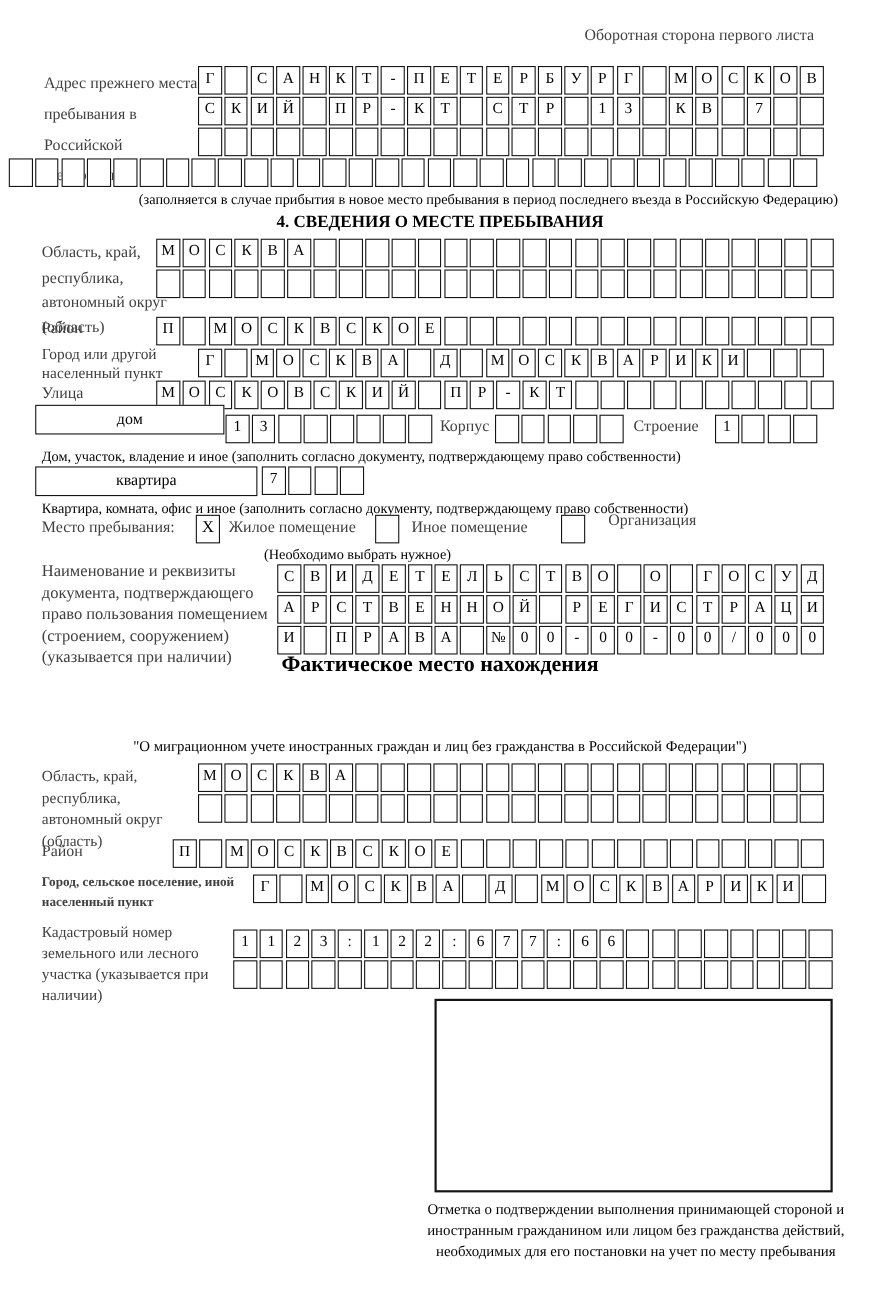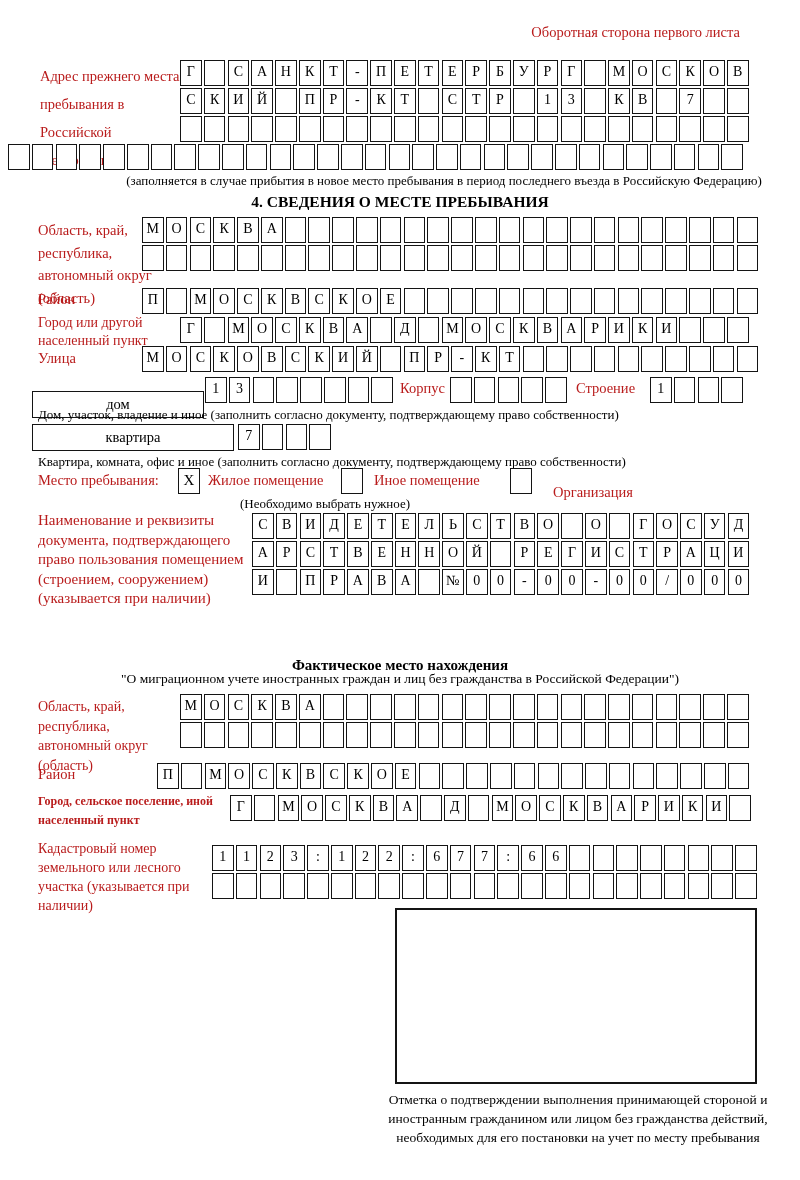--- a/index.html
+++ b/index.html
@@ -1,20 +1,20 @@
 <!DOCTYPE html>
 <html><head>
 <meta charset="utf-8">
 <style>
   * { margin:0; padding:0; box-sizing:border-box; }
   html,body { background:#fff; }
   body { width:800px; height:1180px; font-family:"Liberation Serif", serif; color:#000; }
   .page { position:relative; width:800px; height:1180px; background:#fff; overflow:hidden; }
   .abs { position:absolute; }
-  .lbl { font-size:14.5px; color:#b91c1c; }
+  .lbl { font-size:14.5px; color:#404040; }
   .small { font-size:13px; }
   .center { text-align:center; width:800px; left:0; }
   .bold { font-weight:bold; }
   .cells { display:flex; gap:2.2px; }
   .cell {
     flex:0 0 auto; width:21.6px; height:26px;
     border:1.6px solid #141414; background:#fff;
     font-size:14px; line-height:22.5px; text-align:center;
   }
   .named-box {
@@ -291,21 +291,21 @@
       <span class="cell"></span>
       <span class="cell"></span>
       <span class="cell"></span>
       <span class="cell"></span>
       <span class="cell"></span>
       <span class="cell"></span>
       <span class="cell"></span>
       <span class="cell"></span>
     </div>
 
-  <div class="abs named-box" style="left:32px; top:391px; width:172px;">дом</div>
+  <div class="abs named-box" style="left:32px; top:368px; width:172px;">дом</div>
   <div class="abs cells" style="left:205px; top:377px;">
       <span class="cell">1</span>
       <span class="cell">3</span>
       <span class="cell"></span>
       <span class="cell"></span>
       <span class="cell"></span>
       <span class="cell"></span>
       <span class="cell"></span>
       <span class="cell"></span>
     </div>
@@ -334,21 +334,21 @@
       <span class="cell"></span>
     </div>
   <div class="abs small" style="left:38px; top:454px;">Квартира, комната, офис и иное (заполнить согласно документу, подтверждающему право собственности)</div>
 
   <div class="abs lbl" style="left:38px; top:472px;">Место пребывания:</div>
   <div class="abs checkbox" style="left:178px; top:468px;">X</div>
   <div class="abs lbl" style="left:208px; top:472px;">Жилое помещение</div>
   <div class="abs checkbox" style="left:341px; top:468px;"></div>
   <div class="abs lbl" style="left:374px; top:472px;">Иное помещение</div>
   <div class="abs checkbox" style="left:510px; top:468px;"></div>
-  <div class="abs lbl" style="left:553px; top:484px;">Организация</div>
+  <div class="abs lbl" style="left:553px; top:465px;">Организация</div>
   <div class="abs small" style="left:240px; top:496px;">(Необходимо выбрать нужное)</div>
 
   <div class="abs lbl" style="left:38px; top:511px; width:218px; line-height:19.5px; font-size:15px;">Наименование и реквизиты документа, подтверждающего право пользования помещением (строением, сооружением) (указывается при наличии)</div>
   <div class="abs cells" style="left:252px; top:513px;">
       <span class="cell">С</span>
       <span class="cell">В</span>
       <span class="cell">И</span>
       <span class="cell">Д</span>
       <span class="cell">Е</span>
       <span class="cell">Т</span>
@@ -408,21 +408,21 @@
       <span class="cell">0</span>
       <span class="cell">-</span>
       <span class="cell">0</span>
       <span class="cell">0</span>
       <span class="cell">/</span>
       <span class="cell">0</span>
       <span class="cell">0</span>
       <span class="cell">0</span>
     </div>
 
-  <div class="abs center bold" style="top:657px; font-size:15px;">Фактическое место нахождения</div>
+  <div class="abs center bold" style="top:593px; font-size:20px;">Фактическое место нахождения</div>
   <div class="abs center" style="top:671px; font-size:13.5px;">"О миграционном учете иностранных граждан и лиц без гражданства в Российской Федерации")</div>
 
   <div class="abs lbl" style="left:38px; top:697px; width:142px; line-height:19.5px; font-size:14px;">Область, край, республика, автономный округ (область)</div>
   <div class="abs cells" style="left:180px; top:694px;">
       <span class="cell">М</span>
       <span class="cell">О</span>
       <span class="cell">С</span>
       <span class="cell">К</span>
       <span class="cell">В</span>
       <span class="cell">А</span>

